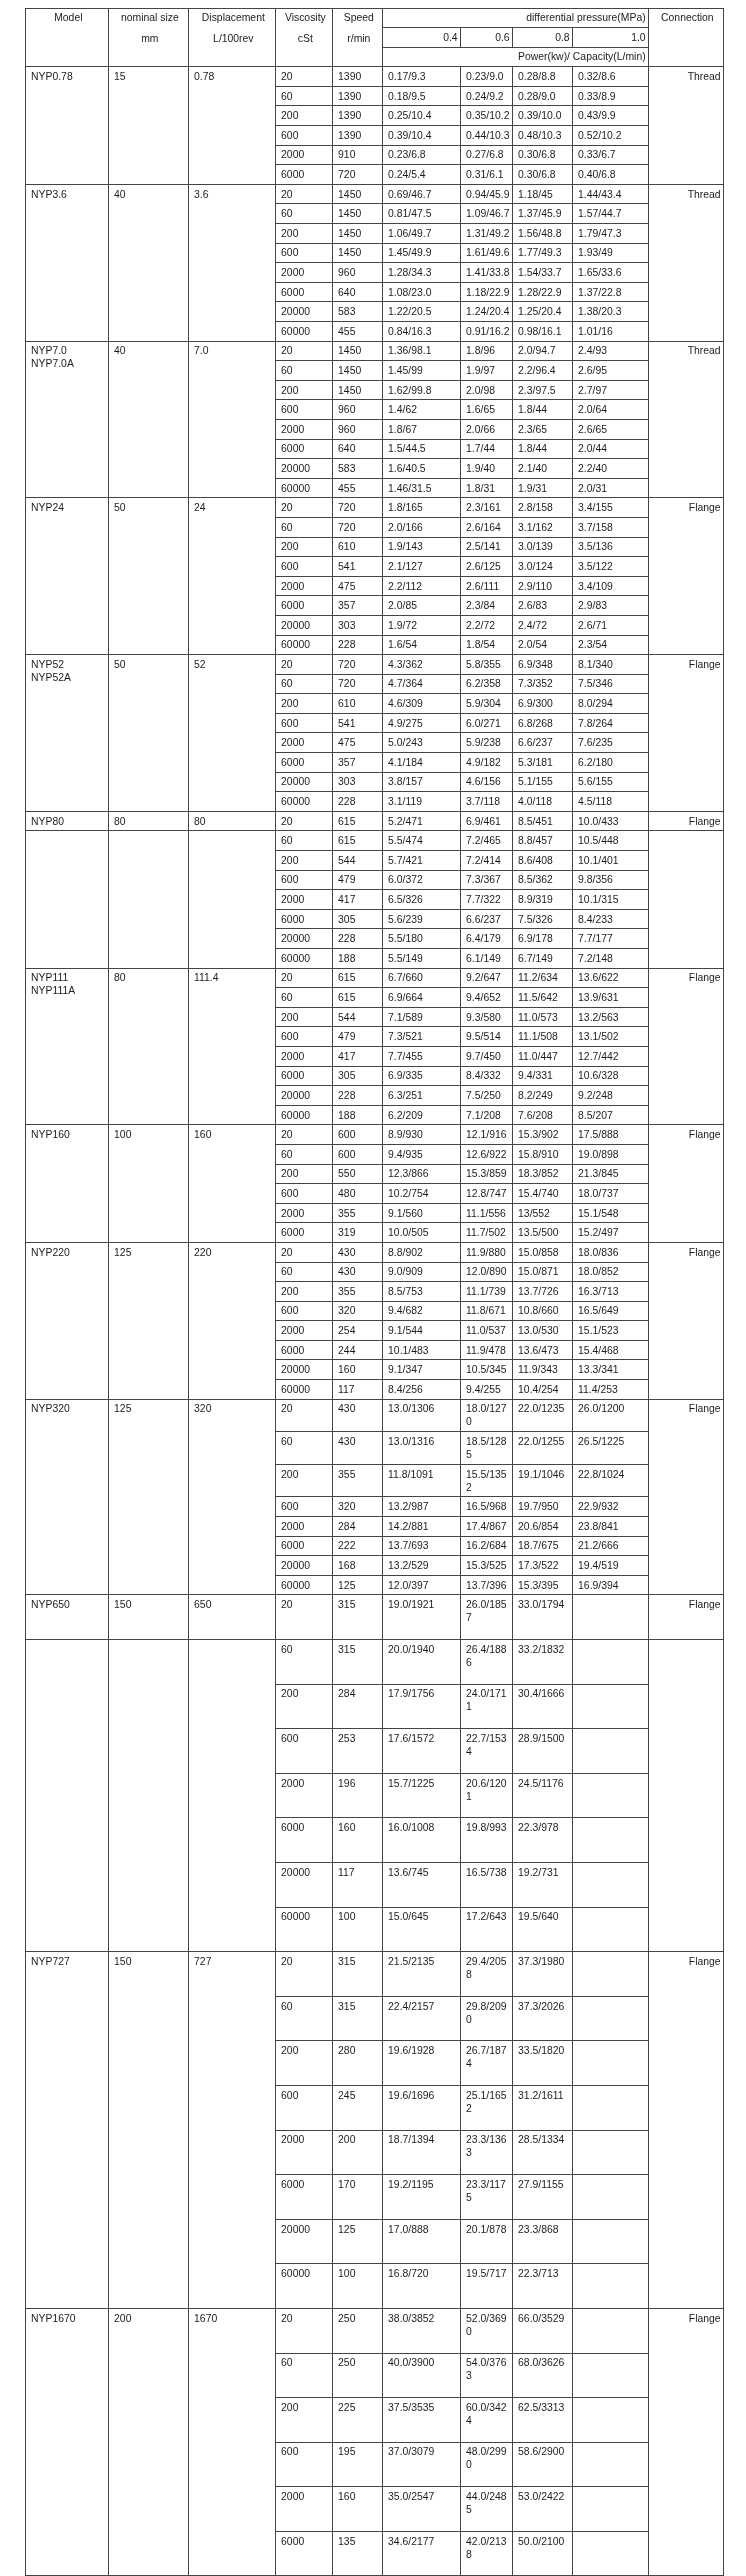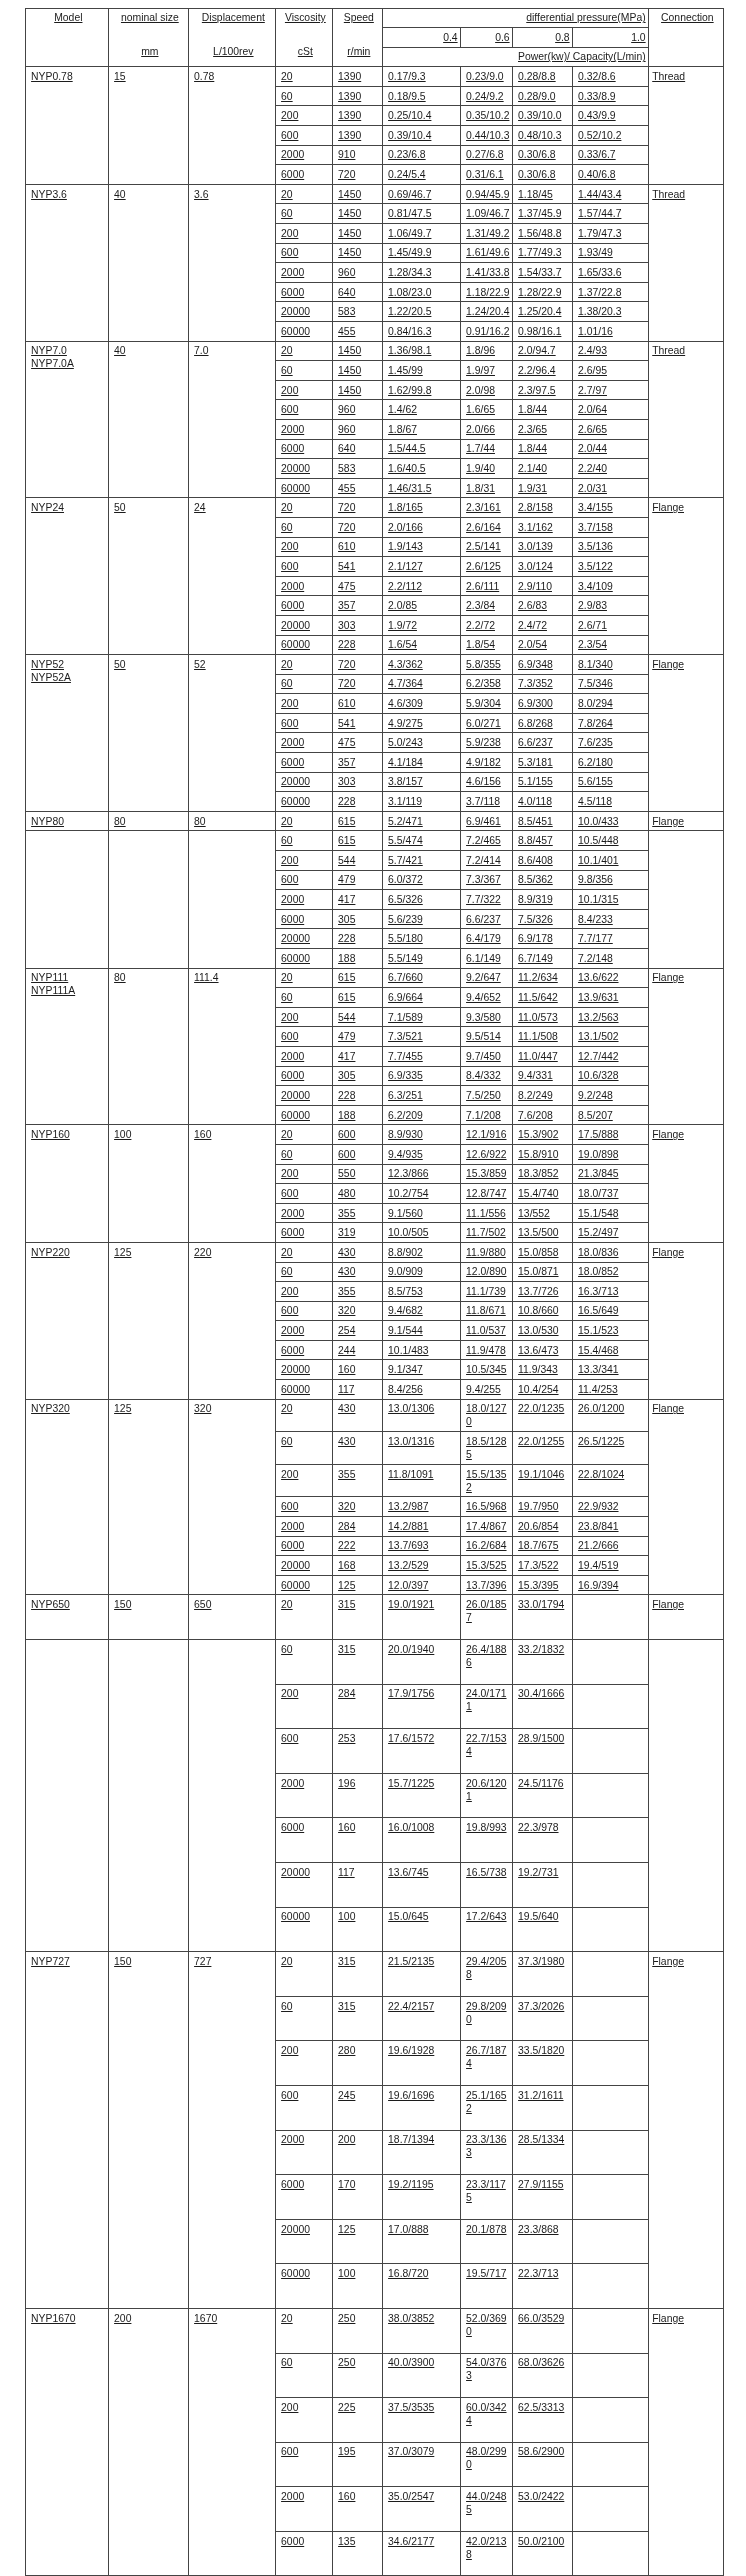--- a/index.html
+++ b/index.html
@@ -6,35 +6,34 @@
   body { width: 747px; font-family: "Liberation Sans", sans-serif; }
   .wrap { padding: 7.5px 23.5px 9.4px 25.4px; }
   table.spec {
     border-collapse: collapse;
     table-layout: fixed;
     width: 698px;
     font-size: 10.4px;
     line-height: 13px;
     color: #1c1c1c;
     border: 1.9px solid #444444;
-    text-decoration: underline;
   }
   th, td {
     border: 0.9px solid #444444;
     padding: 2.8px 2.8px 2.8px 4.7px;
     vertical-align: top;
     text-align: left;
     overflow-wrap: break-word;
     word-break: break-all;
     background: #ffffff;
   }
   th { font-weight: normal; text-align: center; }
   th.left { text-align: right; }
-  td.conn { text-align: left; padding-left: 2.8px; }
-  .sub { margin-top: 21px; }
+  td.conn { text-align: right; padding-left: 2.8px; }
+  .sub { margin-top: 8px; }
   tr.section-start td { border-top-width: 1.9px; }
   tr.tall td { height: 38px; }
 </style>
 </head>
 <body>
 
 <div class="wrap">
   <table class="spec">
     <colgroup>
       <col style="width:83px">

